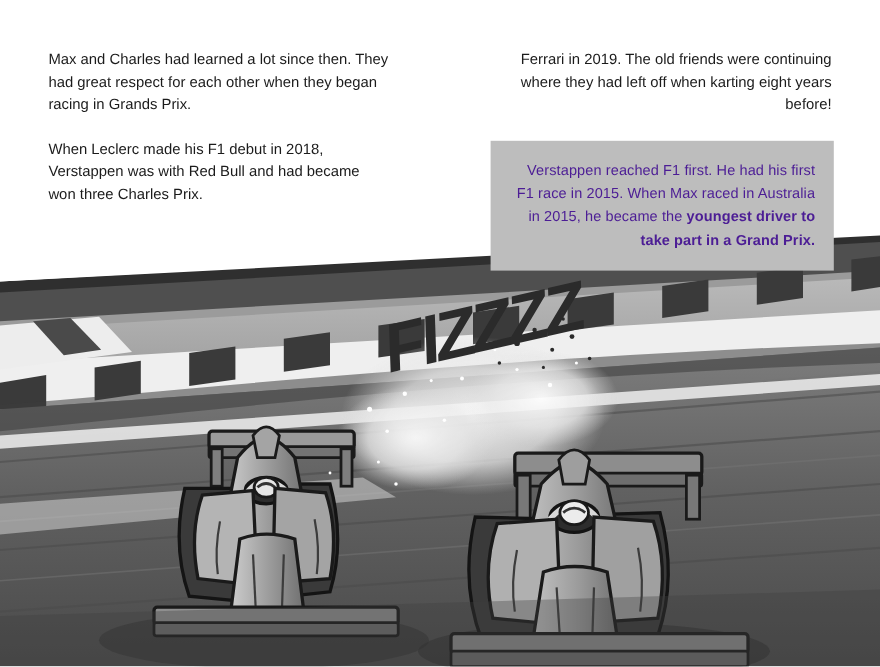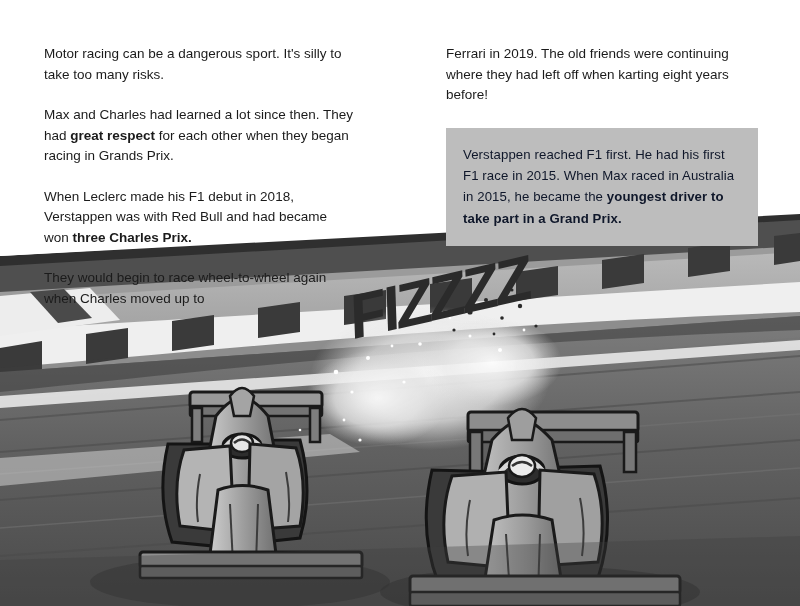--- a/index.html
+++ b/index.html
@@ -38,32 +38,32 @@
   }
   .col {
     position: absolute;
     top: 44px;
     width: 310px;
     font-size: 13.5px;
     line-height: 1.52;
     color: #1b1b1b;
   }
   .col-left { left: 44px; }
-  .col-right { left: 446px; }
+  .col-right { left: 446px; text-align: right; }
 
   .para {
     margin: 0 0 20px 0;
   }
   .para b {
-    font-weight: bold;
+    font-weight: normal;
   }
 
   .callout {
     background: #bdbdbd;
-    color: #0f172a;
+    color: #4c1d95;
     padding: 16px 17px 17px 17px;
     margin-top: 22px;
     width: 278px;
     box-sizing: content-box;
     font-size: 13.2px;
     line-height: 1.62;
     letter-spacing: 0.1px;
   }
   .callout b { font-weight: bold; }
 </style>
@@ -266,30 +266,24 @@
       <path d="M0 560 L800 536 L800 606 L0 606 Z" fill="#3f3f3f" opacity="0.35"></path>
 
       <path d="M0 0 L800 0 L800 214 L0 256 Z" fill="#ffffff"></path>
     </g>
   </svg>
 
   <div class="columns">
 
     <div class="col col-left">
       <p class="para">
-        <span>Motor racing can be a dangerous sport. It's silly to take too many risks.</span>
-      </p>
-      <p class="para">
         <span>Max and Charles had learned a lot since then. They had </span><b>great respect</b><span> for each other when they began racing in Grands Prix.</span>
       </p>
       <p class="para">
         <span>When Leclerc made his F1 debut in 2018, Verstappen was with Red Bull and had became won </span><b>three Charles Prix.</b>
-      </p>
-      <p class="para">
-        <span>They would begin to race wheel-to-wheel again when Charles moved up to</span>
       </p>
     </div>
 
     <div class="col col-right">
       <p class="para">
         <span>Ferrari in 2019. The old friends were continuing where they had left off when karting eight years before!</span>
       </p>
       <div class="callout">
         <span>Verstappen reached F1 first. He had his first F1 race in 2015. When Max raced in Australia in 2015, he became the </span><b>youngest driver to take part in a Grand Prix.</b>
       </div>

